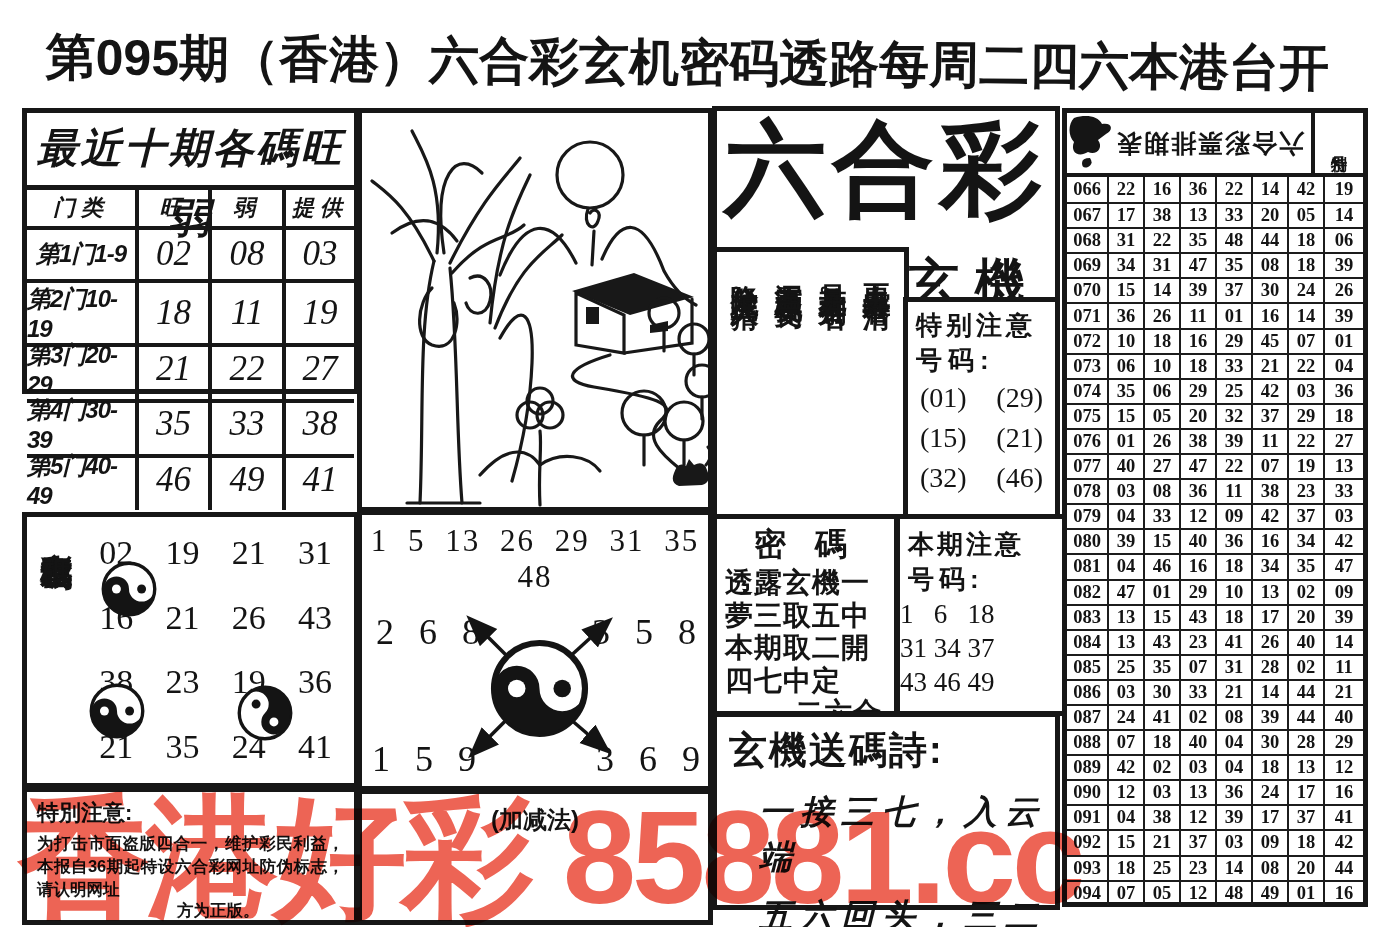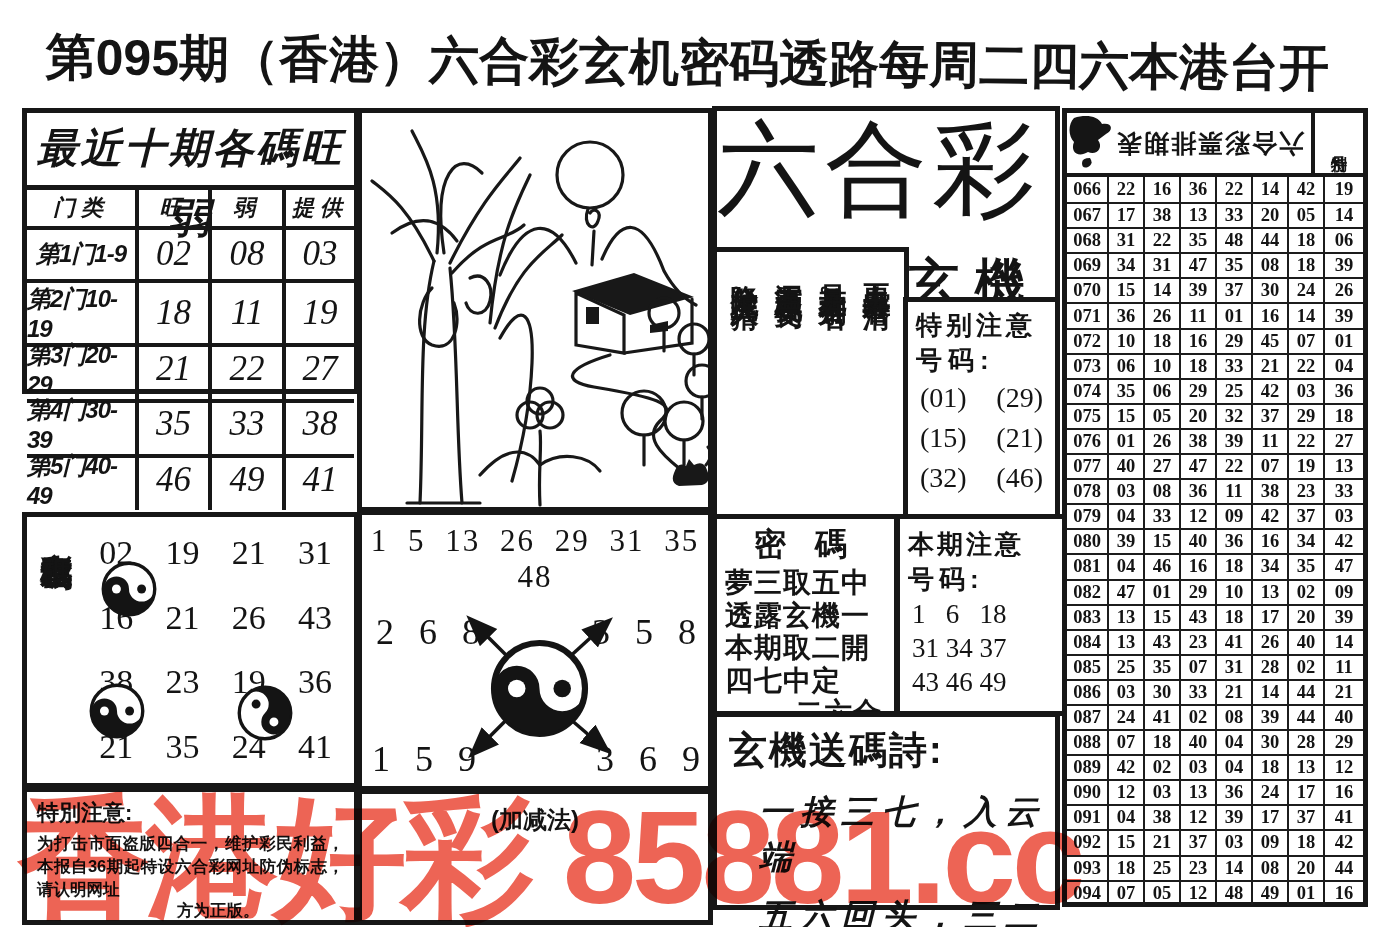--- a/index.html
+++ b/index.html
@@ -41,35 +41,35 @@
                margin-top:3px;padding:0 4px;}
   
   .row-top{text-align:center;font-family:"Liberation Serif",serif;font-size:31px;
            margin-top:8px;word-spacing:10px;letter-spacing:2px;}
   .corner{position:absolute;font-family:"Liberation Serif",serif;font-size:36px;word-spacing:16px;}
   .lucky-line{margin-top:16px;text-align:center;white-space:nowrap;}
   .lucky-label{font-size:30px;font-weight:800;}
   .lucky-value{font-family:"Liberation Serif",serif;font-size:31px;}
   .lucky-note{text-align:center;font-size:24px;font-weight:700;margin-top:10px;}
   
-  .logo-main{font-size:102px;font-weight:400;letter-spacing:6px;line-height:1.15;}
+  .logo-main{text-align:center;font-size:102px;font-weight:700;letter-spacing:6px;line-height:1.15;}
   .logo-sub{position:absolute;top:138px;right:14px;font-size:50px;font-weight:900;letter-spacing:16px;}
   .poem{writing-mode:vertical-rl;text-orientation:upright;padding:10px 5px;height:100%;box-sizing:border-box;}
   .poem-col{font-size:28px;font-weight:800;line-height:44px;letter-spacing:3px;}
   .sp-title{font-size:26px;font-weight:800;letter-spacing:4px;padding:6px 8px 0 8px;}
   .sp-title2{font-size:26px;font-weight:800;letter-spacing:6px;padding:0 8px;}
   .pair-row{display:flex;justify-content:space-between;padding:2px 12px;
             font-family:"Liberation Serif",serif;font-size:28px;line-height:36px;}
   .pw-title{text-align:center;font-size:32px;font-weight:800;letter-spacing:10px;margin-top:4px;}
   .pw-line{font-size:28px;font-weight:800;line-height:32.5px;padding-left:8px;letter-spacing:1px;}
   .pw-last{text-align:right;padding-right:12px;}
   .ti-title{font-size:26px;font-weight:800;letter-spacing:3px;padding:8px 8px 0 8px;}
   .ti-title2{font-size:26px;font-weight:800;letter-spacing:5px;padding:0 8px;}
   .ti-row{font-family:"Liberation Serif",serif;font-size:27px;line-height:34px;
-          padding-left:12px;white-space:pre;}
+          padding-left:0;white-space:pre;}
   .gift-title{font-size:38px;font-weight:900;padding:8px 0 0 12px;letter-spacing:2px;}
   .gift-line{font-family:"Liberation Serif",serif;font-style:italic;font-weight:700;
              font-size:33px;padding-left:42px;margin-top:14px;letter-spacing:8px;}
   
   .sch-head{display:grid;grid-template-columns:1fr 52px;height:60px;border-bottom:4px solid #171717;}
   .sch-head-left{position:relative;display:flex;align-items:center;justify-content:center;}
   .sch-title{transform:rotate(180deg);font-size:25px;font-weight:800;letter-spacing:2px;margin-left:40px;}
   .sch-head-right{border-left:4px solid #171717;display:flex;align-items:center;justify-content:center;}
   .sch-special{writing-mode:vertical-rl;text-orientation:upright;font-size:16px;font-weight:800;line-height:1;}
   .sch-body{display:grid;grid-template-columns:40px repeat(6,36px) 1fr;grid-auto-rows:25.1px;}
@@ -299,22 +299,22 @@
           <div class="pair-row">
             <span>(32)</span>
             <span>(46)</span>
           </div>
         </div>
     </div>
 
     <div class="box" style="left:-5px;top:403px;width:187px;height:202px;">
       <div class="pw-title">密 碼</div>
       <div>
+          <div class="pw-line">透露玄機一</div>
           <div class="pw-line">夢三取五中</div>
-          <div class="pw-line">透露玄機一</div>
           <div class="pw-line">本期取二開</div>
           <div class="pw-line">四七中定</div>
           <div class="pw-line pw-last">二六合</div>
         </div>
     </div>
 
     <div class="box" style="left:178px;top:403px;width:183px;height:202px;">
       <div class="ti-title">本期注意</div>
       <div class="ti-title2">号码:</div>
       <div>

